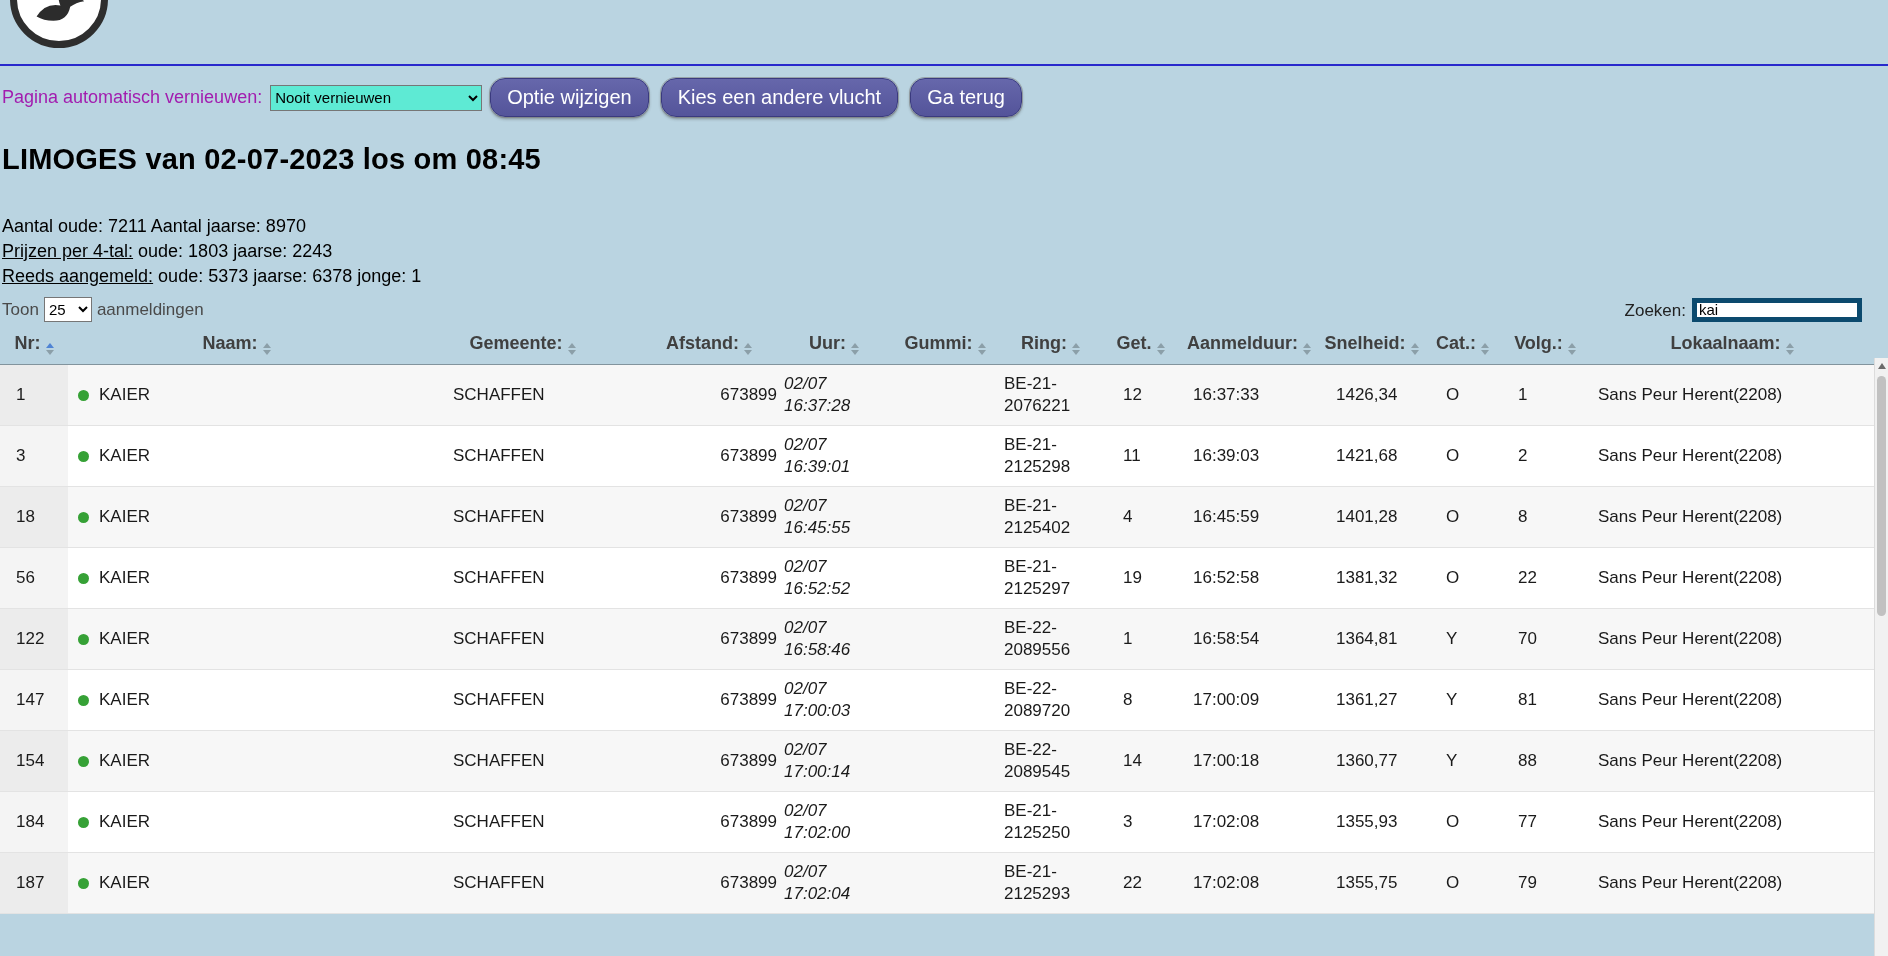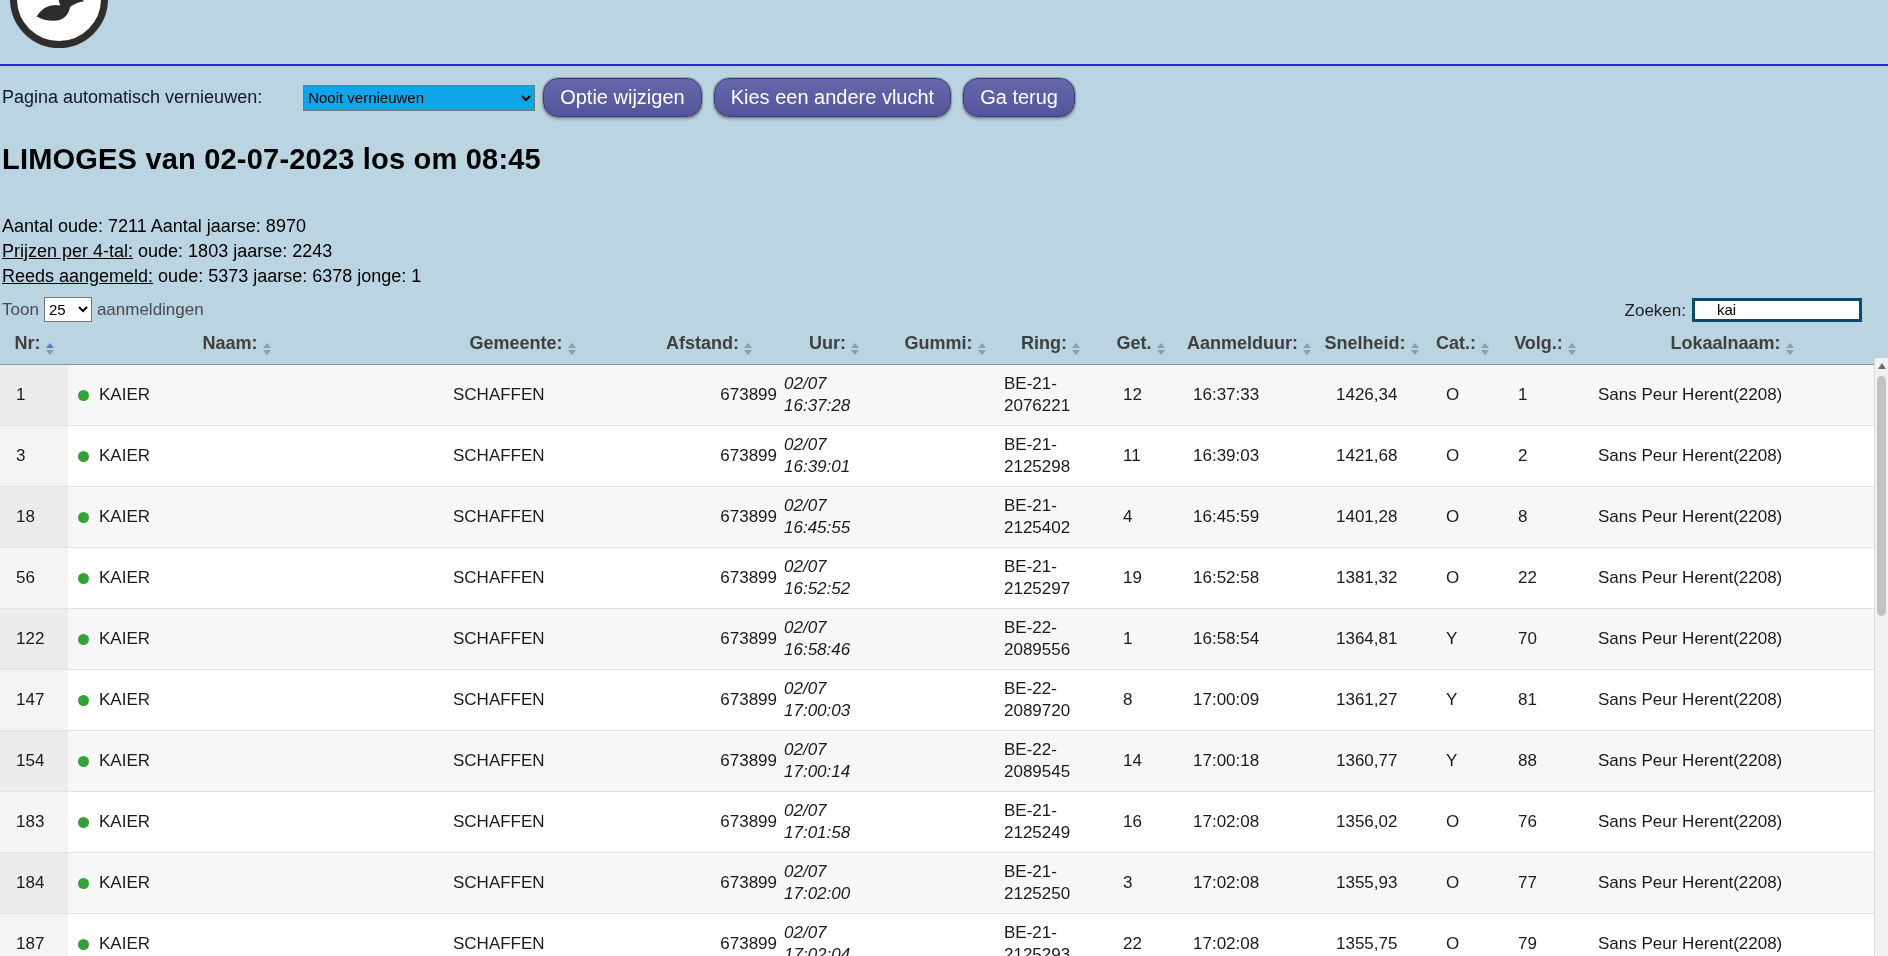--- a/index.html
+++ b/index.html
@@ -14,22 +14,22 @@
   .logo{
     position:absolute;top:-50px;left:10px;width:84px;height:84px;
     background:#fff;border:7px solid #2e2e2e;border-radius:50%;
     display:flex;align-items:flex-end;justify-content:center;cursor:pointer;
   }
   .logo svg{width:70px;height:70px;margin-bottom:2px;}
   .accent-line{height:2px;background:var(--accent-line,#2929cc);width:100%;}
 
   
   .controls{display:flex;align-items:center;margin:12px 0 0 2px;gap:8px;}
-  .controls .lbl{font-size:18px;color:#0f172a;}
-  .refresh-select{width:232px;height:26px;font-size:15px;border:1px solid #767676;background:#0ea5e9;margin-left:33px;}
+  .controls .lbl{font-size:18px;color:#a21caf;}
+  .refresh-select{width:212px;height:26px;font-size:15px;border:1px solid #767676;background:#5eead4;}
   .ui-btn{
     background:linear-gradient(180deg,#6667ab,var(--button-bg,#54549a));
     border:1px solid var(--button-border,#3a3a7e);
     border-radius:15px;color:#fff;font-size:20px;padding:7px 16px;
     font-family:inherit;cursor:pointer;
     box-shadow:0 0 0 1px rgba(125,125,125,.55),0 2px 3px rgba(55,55,55,.45);
   }
   .ui-btn.gap{margin-left:4px;}
 
   
@@ -37,21 +37,21 @@
   .info{margin:38px 0 0 2px;font-size:18px;line-height:25px;color:#000;}
   .info .u{text-decoration:underline;}
 
   
   .list-controls{
     display:flex;justify-content:space-between;align-items:center;
     margin-top:8px;padding:0 26px 0 2px;font-size:17px;color:#4a4a4a;gap:20px;
   }
   .length-select{width:48px;height:25px;font-size:15px;border:1px solid #767676;background:#fff;margin:0 5px;}
   .search-box{color:#222;}
-  .search-input{width:170px;height:24px;border:3px solid #0c4a6e;font-size:15px;padding:1px 22px;background:#fff;margin-left:6px;box-sizing:border-box;}
+  .search-input{width:170px;height:24px;border:5px solid #0c4a6e;font-size:15px;padding:1px 2px;background:#fff;margin-left:6px;box-sizing:border-box;}
 
   
   table.results{
     table-layout:fixed;border-collapse:collapse;width:1874px;margin-top:6px;
   }
   col.w0{width:68px}  col.w1{width:337px} col.w2{width:235px} col.w3{width:138px}
   col.w4{width:112px} col.w5{width:110px} col.w6{width:101px} col.w7{width:79px}
   col.w8{width:138px} col.w9{width:107px} col.w10{width:75px} col.w11{width:90px}
   col.w12{width:284px}
   thead th{
@@ -331,37 +331,20 @@
         <td>BE-22-
 2089545</td>
         <td>14</td>
         <td>17:00:18</td>
         <td>1360,77</td>
         <td>Y</td>
         <td>88</td>
         <td>Sans Peur Herent(2208)</td>
       </tr>
       <tr>
-        <td>183</td>
-        <td><span class="dot"></span>KAIER</td>
-        <td>SCHAFFEN</td>
-        <td>673899</td>
-        <td>02/07
-17:01:58</td>
-        <td></td>
-        <td>BE-21-
-2125249</td>
-        <td>16</td>
-        <td>17:02:08</td>
-        <td>1356,02</td>
-        <td>O</td>
-        <td>76</td>
-        <td>Sans Peur Herent(2208)</td>
-      </tr>
-      <tr>
         <td>184</td>
         <td><span class="dot"></span>KAIER</td>
         <td>SCHAFFEN</td>
         <td>673899</td>
         <td>02/07
 17:02:00</td>
         <td></td>
         <td>BE-21-
 2125250</td>
         <td>3</td>

